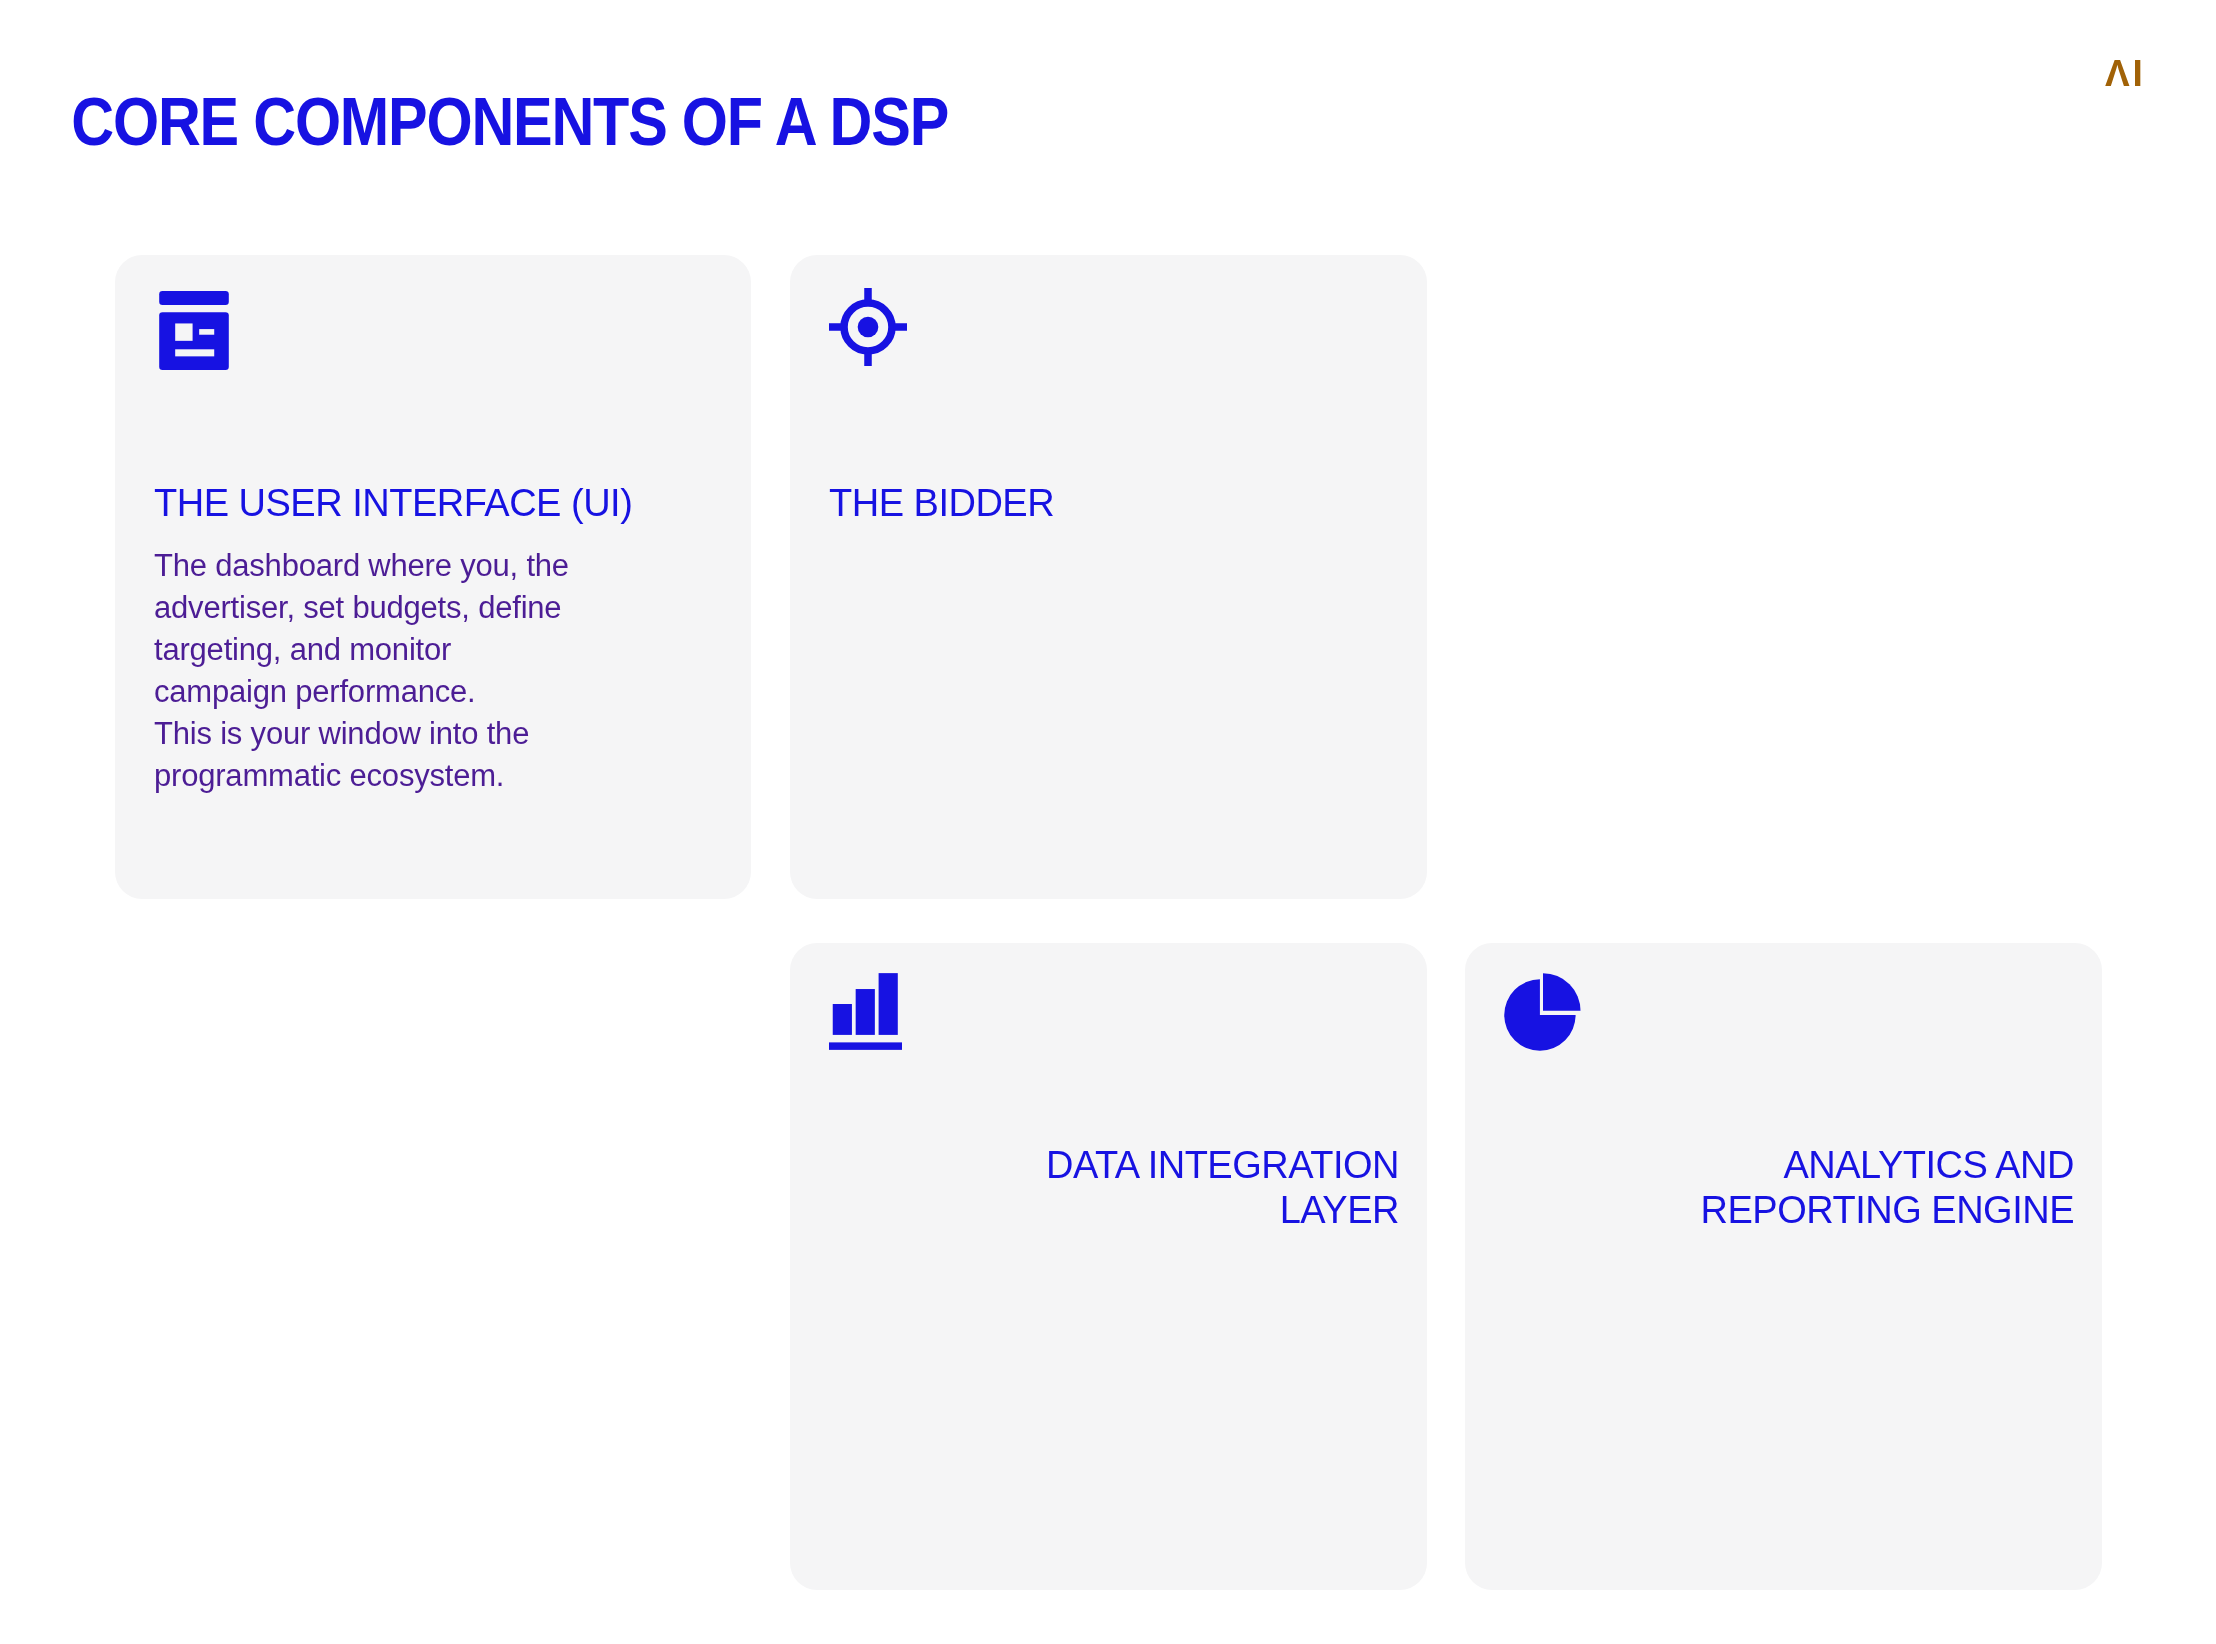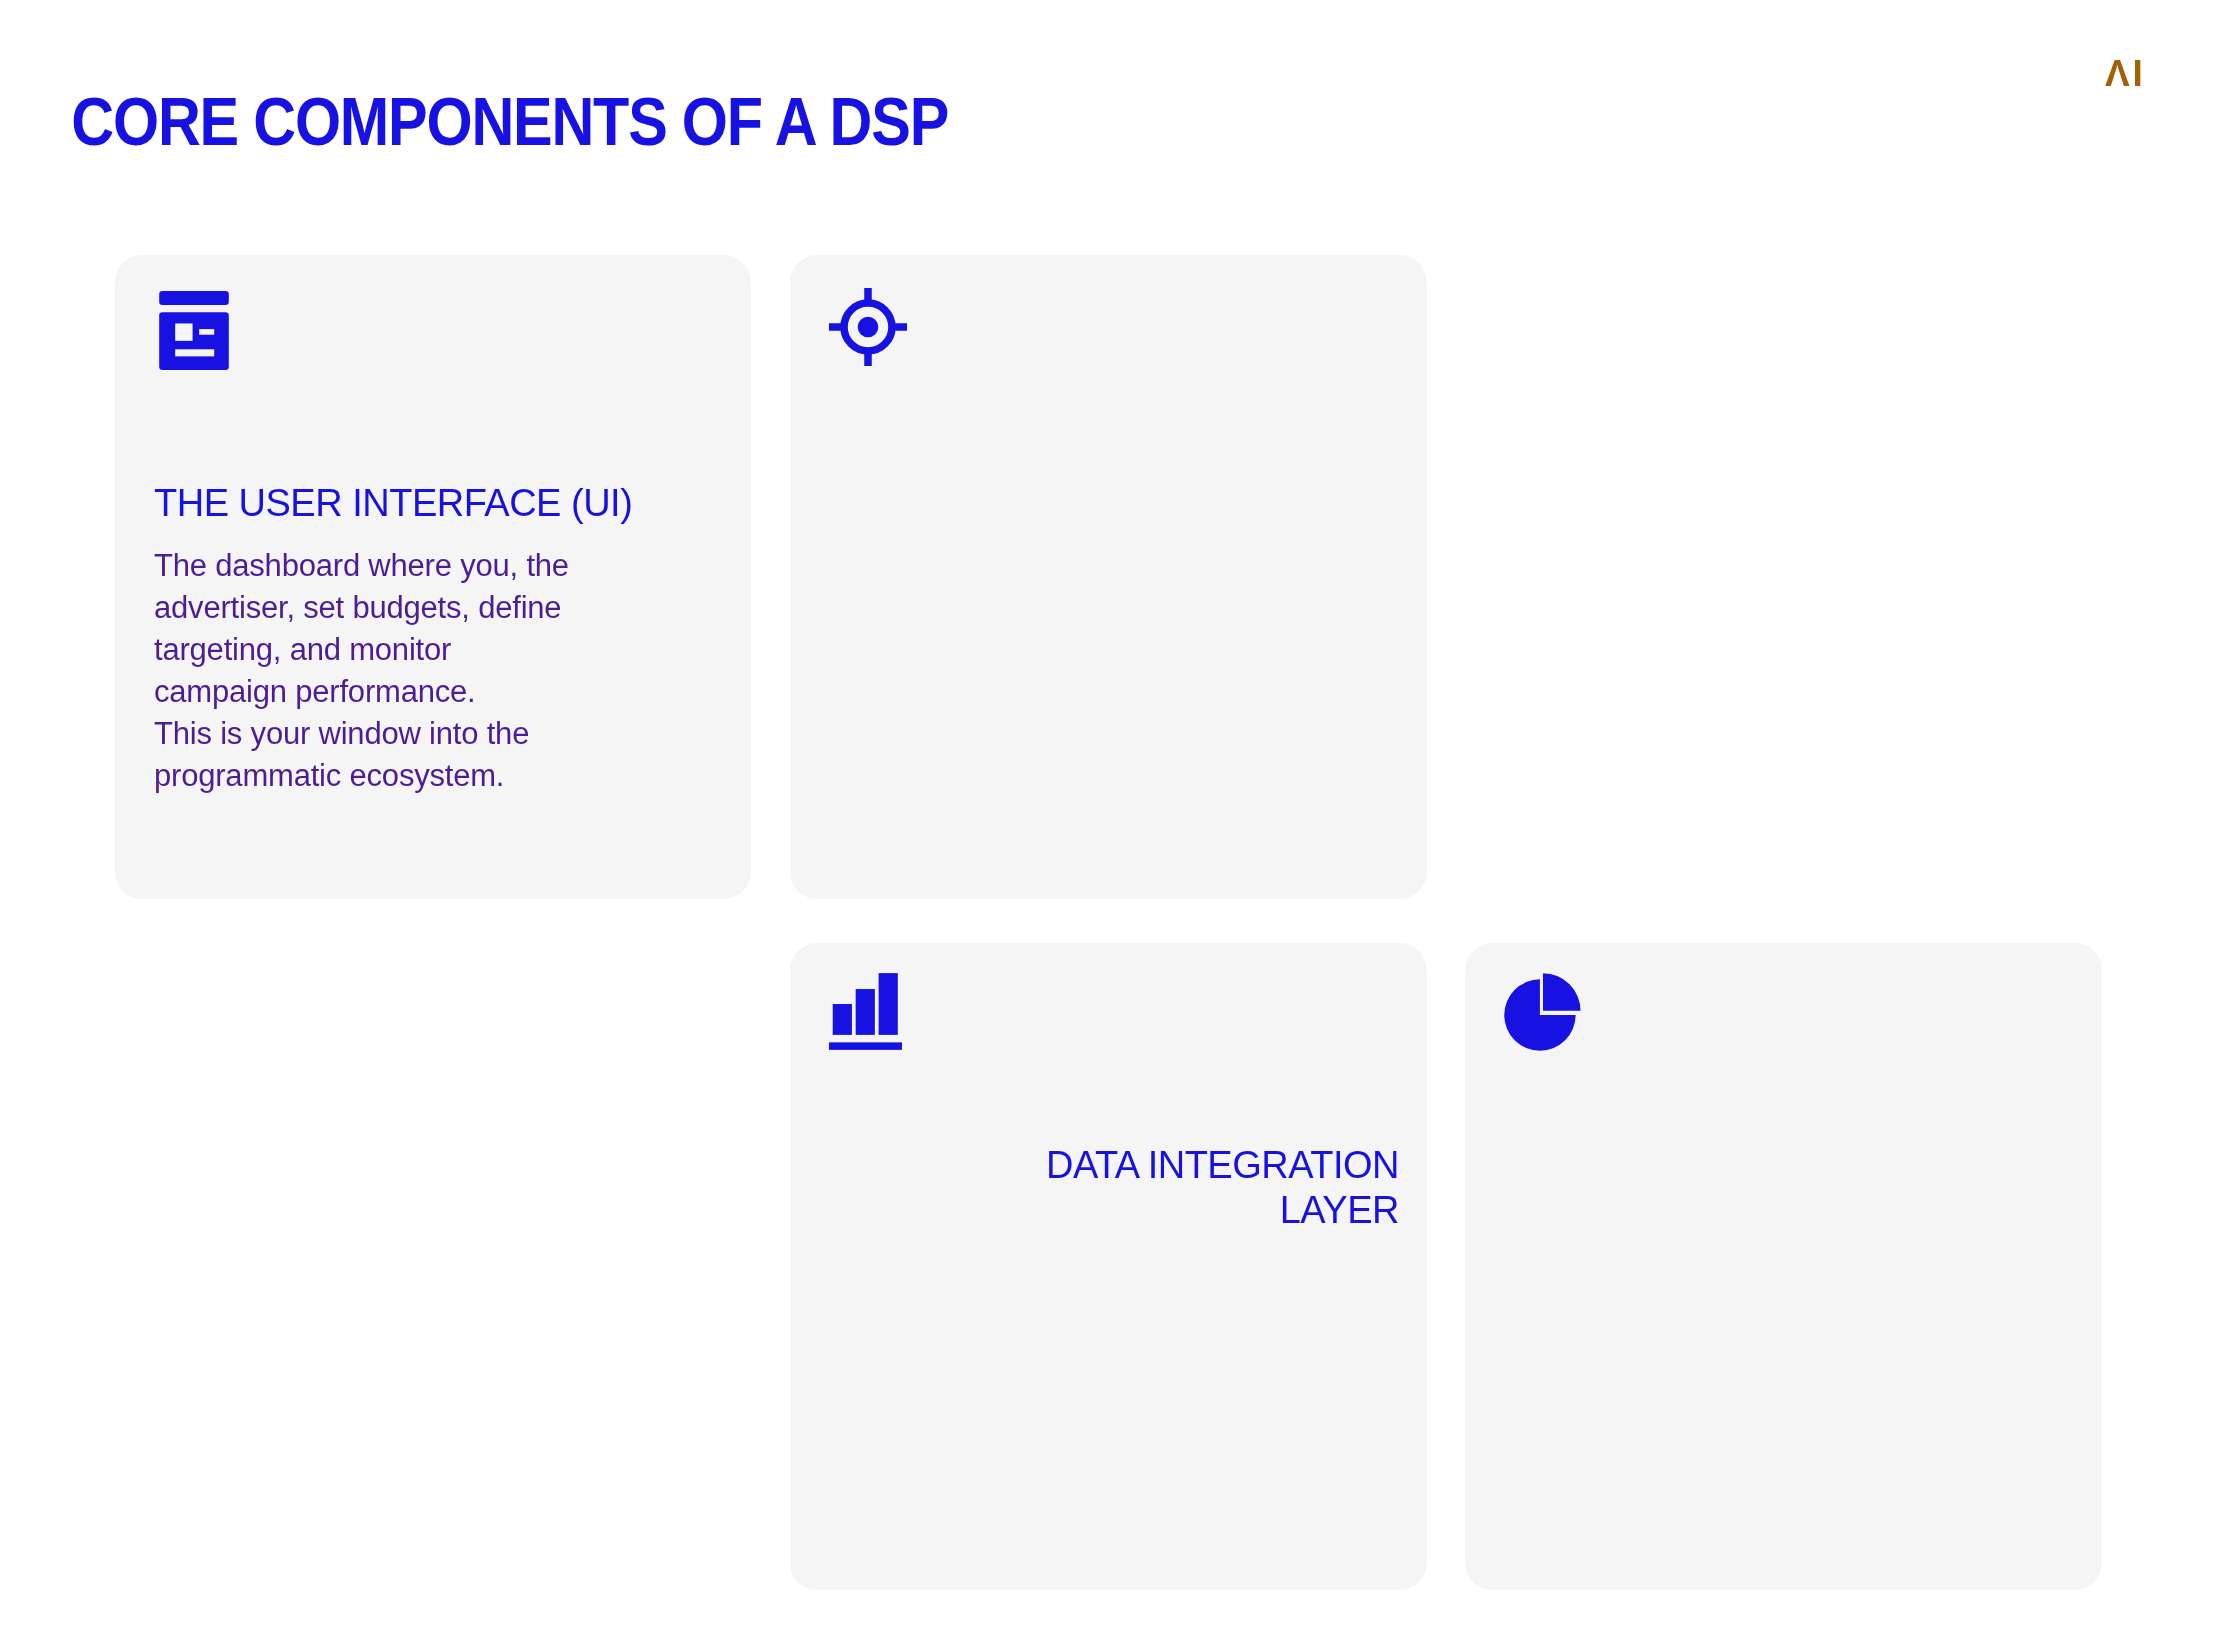--- a/index.html
+++ b/index.html
@@ -115,20 +115,21 @@
     <span class="card-icon">
       <svg width="78" height="78" viewBox="0 0 166 166" xmlns="http://www.w3.org/2000/svg">
         <circle cx="83" cy="83" r="51" fill="none" stroke="#1712e2" stroke-width="16"></circle>
         <circle class="icon-blue" cx="83" cy="83" r="22"></circle>
         <rect class="icon-blue" x="75" y="0" width="16" height="29"></rect>
         <rect class="icon-blue" x="75" y="137" width="16" height="29"></rect>
         <rect class="icon-blue" x="0" y="75" width="29" height="16"></rect>
         <rect class="icon-blue" x="137" y="75" width="29" height="16"></rect>
       </svg>
     </span>
+    <div class="card-title">THE BIDDER</div>
   </div>
 
   <div class="card row2" id="card-2">
     <span class="card-icon">
       <svg width="73" height="77" viewBox="0 0 156 164" xmlns="http://www.w3.org/2000/svg">
         <rect class="icon-blue" x="8" y="66" width="41" height="66"></rect>
         <rect class="icon-blue" x="57" y="34" width="41" height="98"></rect>
         <rect class="icon-blue" x="106" y="0" width="41" height="132"></rect>
         <rect class="icon-blue" x="0" y="148" width="156" height="16"></rect>
       </svg>
@@ -137,16 +138,18 @@
 LAYER</div>
   </div>
 
   <div class="card row2" id="card-3">
     <span class="card-icon">
       <svg width="77" height="78" viewBox="0 0 164 165" xmlns="http://www.w3.org/2000/svg">
         <path class="icon-blue" d="M 76.5 13 A 76 76 0 1 0 152.5 89 L 76.5 89 Z"></path>
         <path class="icon-blue" d="M 83 0 A 80 80 0 0 1 163 80 L 83 80 Z"></path>
       </svg>
     </span>
+    <div class="card-title">ANALYTICS AND
+REPORTING ENGINE</div>
   </div>
 
 </div>
 
 
 </body></html>

